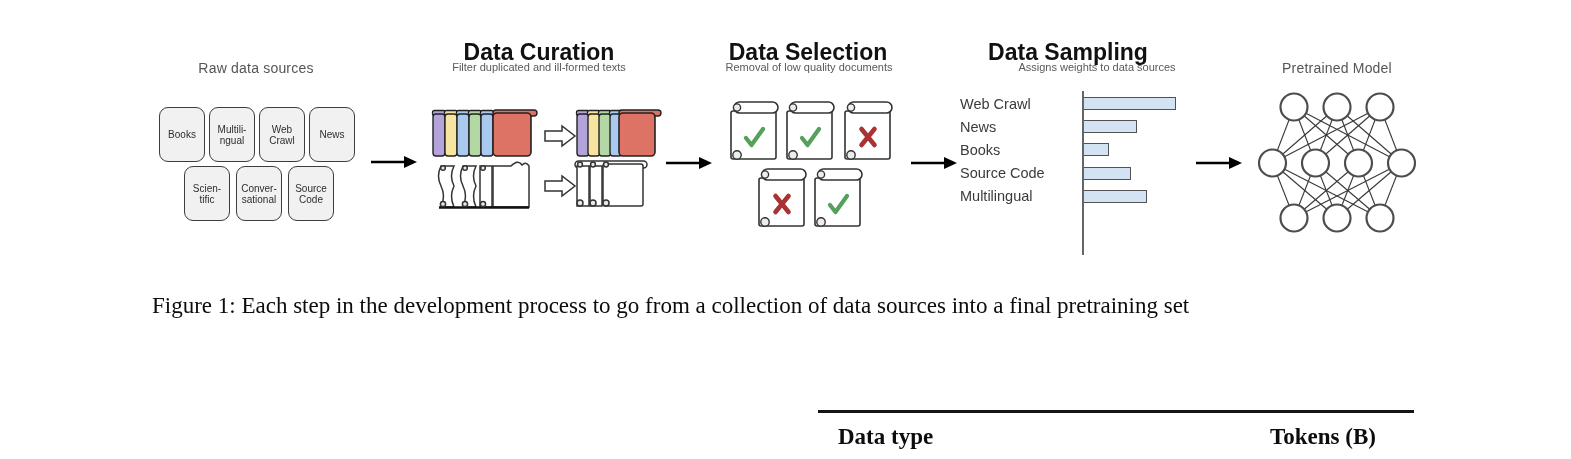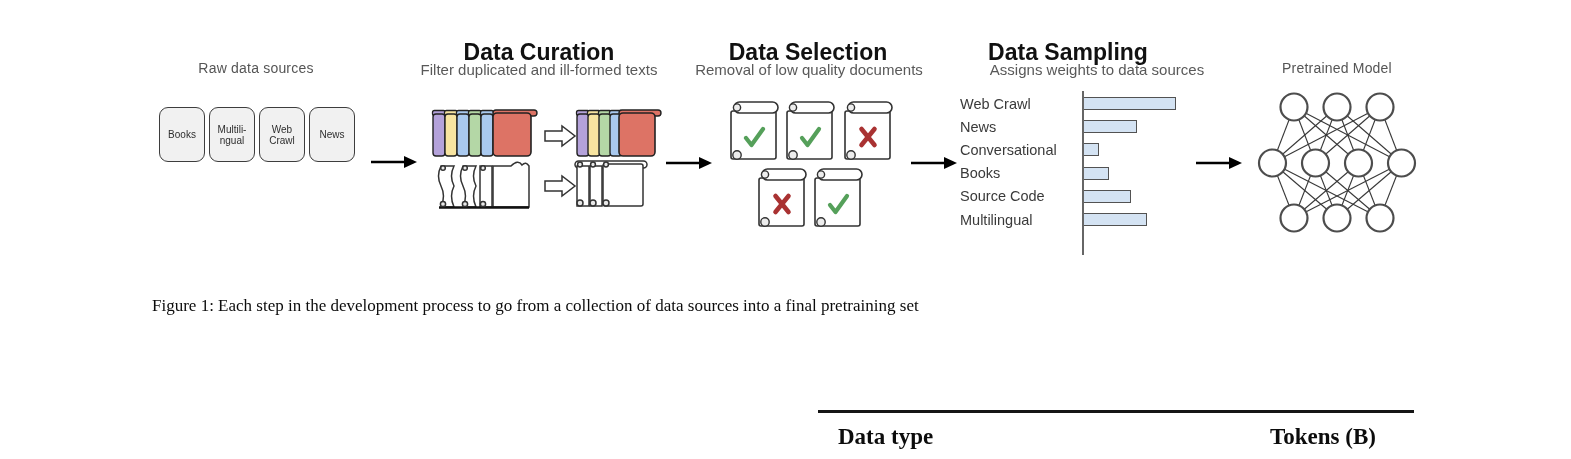--- a/index.html
+++ b/index.html
@@ -2,32 +2,32 @@
 <html><head>
 <meta charset="utf-8">
 <style>
   html,body{margin:0;padding:0;background:#fff;}
   #page{position:relative;width:1571px;height:459px;background:#fff;overflow:hidden;
         font-family:"Liberation Sans",sans-serif;}
   .abs{position:absolute;}
   .ctr{transform:translateX(-50%);white-space:nowrap;}
   .small-label{font-size:14px;color:#555;letter-spacing:.2px;}
   .sec-title{font-size:23px;font-weight:700;color:#111;}
-  .sec-sub{font-size:15px;color:#595959;}
+  .sec-sub{font-size:11px;color:#595959;}
   .src-row{position:absolute;display:flex;}
   .src-box{width:46px;height:55px;background:#f1f1f1;border:1.5px solid #3d3d3d;border-radius:9px;
            display:flex;align-items:center;justify-content:center;text-align:center;
            font-size:10px;line-height:11px;color:#2e2e2e;white-space:pre-line;box-sizing:border-box;}
   #chart-rows{position:absolute;left:960px;top:92px;}
   .chart-row{display:flex;align-items:center;height:23.2px;}
   .chart-label{width:121px;flex:none;font-size:14.5px;color:#3a3a3a;}
   .chart-bar{height:13px;margin-left:2px;box-sizing:border-box;}
   #chart-axis{position:absolute;left:1082px;top:91px;width:1.6px;height:164px;background:#666;}
   .serif{font-family:"Liberation Serif",serif;color:#0c0c0c;}
-  #caption{left:152px;top:289px;font-size:17px;line-height:34px;width:1300px;}
+  #caption{left:152px;top:289px;font-size:23px;line-height:34px;width:1300px;}
   #body-text{left:152px;top:424px;font-size:24px;white-space:pre-wrap;}
   .tbl-header{font-size:23px;font-weight:700;top:424px;white-space:nowrap;}
   #tbl-rule{left:818px;top:410px;width:596px;height:3px;background:#151515;}
   svg{display:block;}
 </style>
 </head>
 <body>
 
 <div id="page">
 
@@ -40,20 +40,28 @@
   <div class="abs ctr sec-sub" style="left:1097px;top:61px;">Assigns weights to data sources</div>
   <div class="abs ctr small-label" style="left:1337px;top:60px;">Pretrained Model</div>
 
   <div id="src-row1" class="src-row" style="left:159px;top:107px;gap:4px;">
       <div class="src-box">Books</div>
       <div class="src-box">Multili-
 ngual</div>
       <div class="src-box">Web
 Crawl</div>
       <div class="src-box">News</div>
+    </div>
+  <div id="src-row2" class="src-row" style="left:184px;top:166px;gap:6px;">
+      <div class="src-box">Scien-
+tific</div>
+      <div class="src-box">Conver-
+sational</div>
+      <div class="src-box">Source
+Code</div>
     </div>
 
   <svg class="abs flow-arrow" style="left:371px;top:154px;" width="46" height="16">
       <line x1="0" y1="8" x2="34" y2="8" stroke="#000" stroke-width="2.4"></line>
       <polygon points="33,2 46,8 33,14" fill="#000"></polygon>
     </svg>
   <svg class="abs flow-arrow" style="left:666px;top:155px;" width="46" height="16">
       <line x1="0" y1="8" x2="34" y2="8" stroke="#000" stroke-width="2.4"></line>
       <polygon points="33,2 46,8 33,14" fill="#000"></polygon>
     </svg>
@@ -170,24 +178,20 @@
     </svg>
 
   <div id="chart-rows">
       <div class="chart-row">
         <div class="chart-label">Web Crawl</div>
         <div class="chart-bar" style="width: 93px; background: rgb(212, 227, 243); border: 1.5px solid rgb(82, 82, 82);"></div>
       </div>
       <div class="chart-row">
         <div class="chart-label">News</div>
         <div class="chart-bar" style="width: 53.94px; background: rgb(212, 227, 243); border: 1.5px solid rgb(82, 82, 82);"></div>
-      </div>
-      <div class="chart-row">
-        <div class="chart-label">Conversational</div>
-        <div class="chart-bar" style="width: 15.81px; background: rgb(212, 227, 243); border: 1.5px solid rgb(82, 82, 82);"></div>
       </div>
       <div class="chart-row">
         <div class="chart-label">Books</div>
         <div class="chart-bar" style="width: 26.04px; background: rgb(212, 227, 243); border: 1.5px solid rgb(82, 82, 82);"></div>
       </div>
       <div class="chart-row">
         <div class="chart-label">Source Code</div>
         <div class="chart-bar" style="width: 48.36px; background: rgb(212, 227, 243); border: 1.5px solid rgb(82, 82, 82);"></div>
       </div>
       <div class="chart-row">

